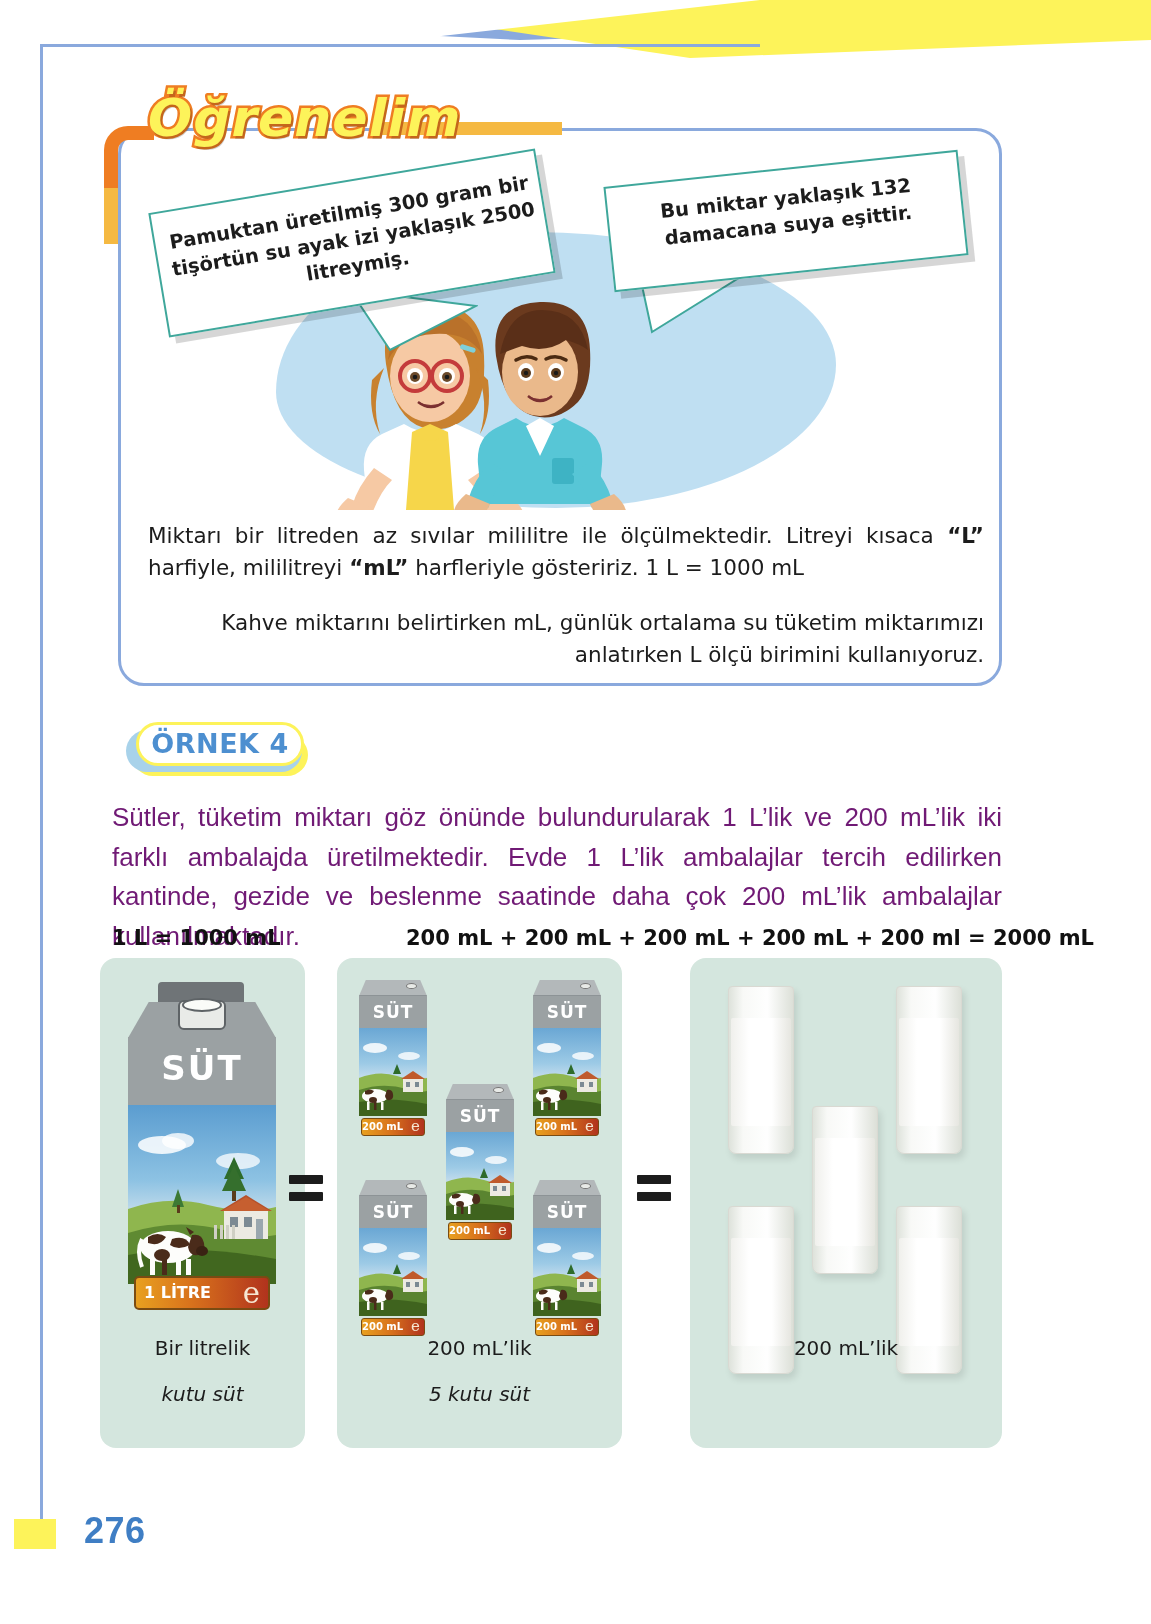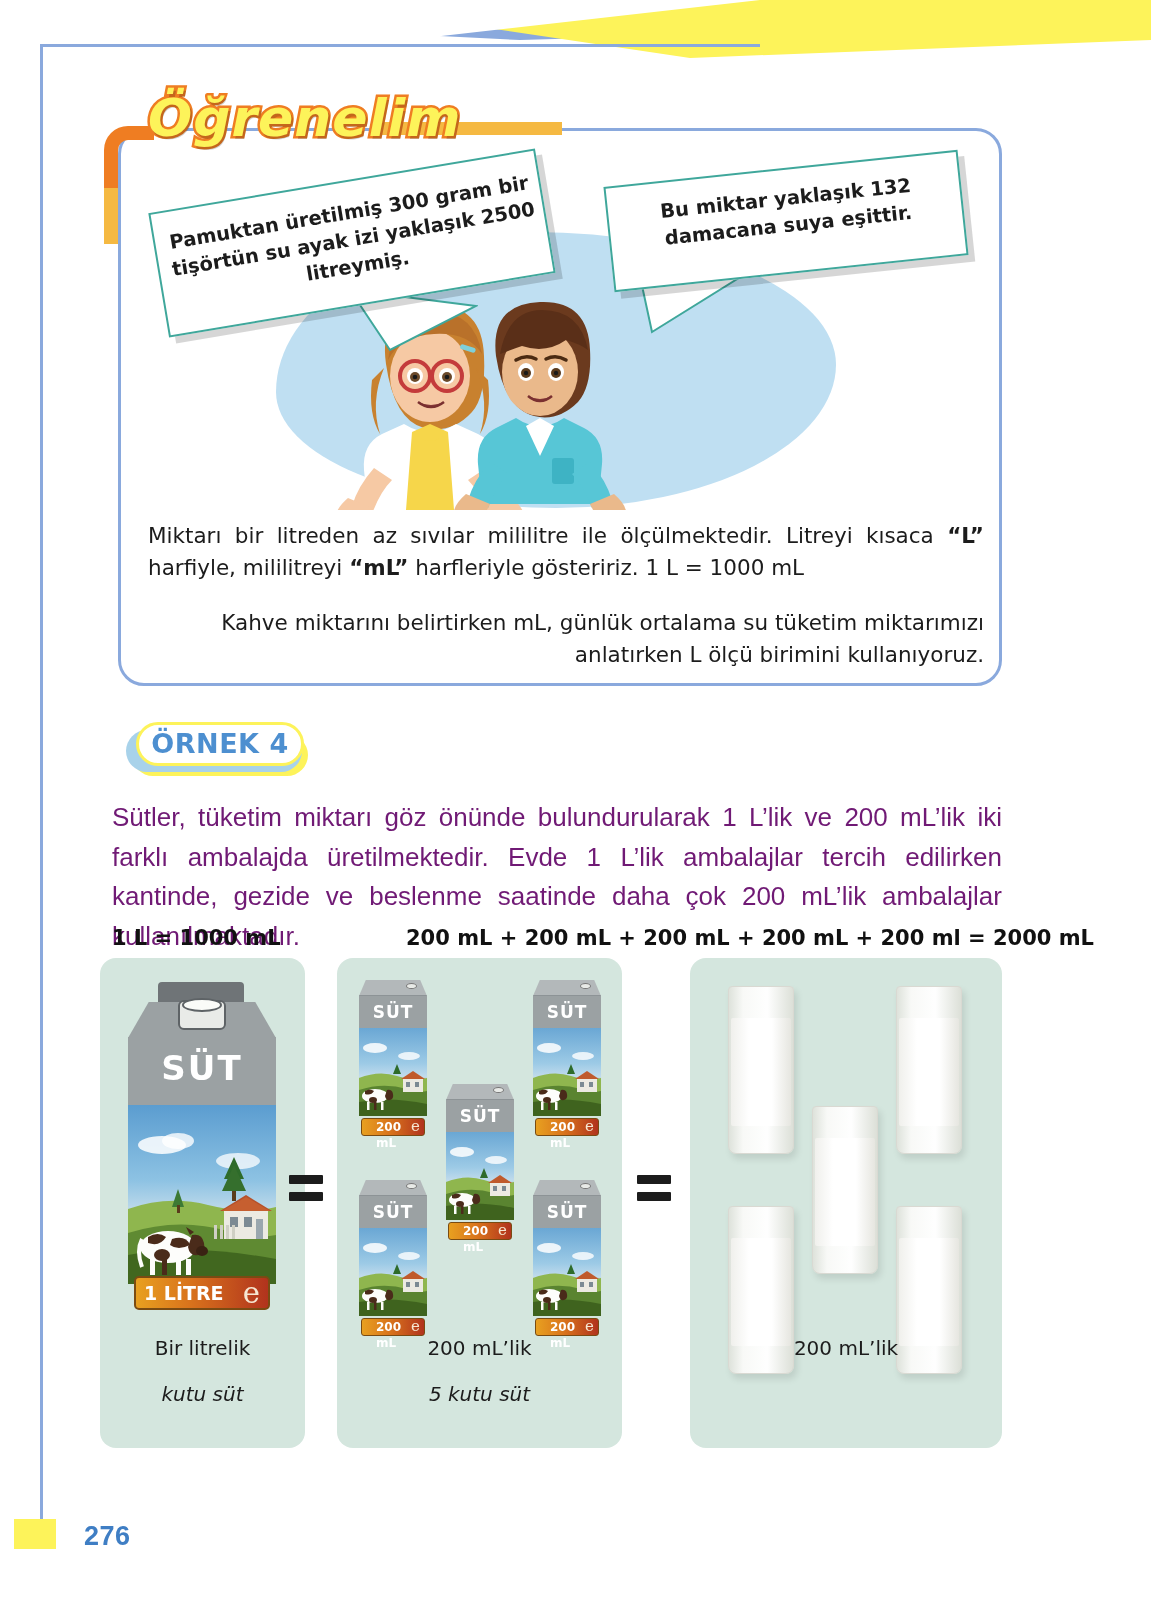--- a/index.html
+++ b/index.html
@@ -18,21 +18,21 @@
   .frame-v { position: absolute; left: 40px; top: 44px; width: 3px; height: 1500px; background: #8aa9dd; }
   .frame-h { position: absolute; left: 40px; top: 44px; height: 3px; background: #8aa9dd; }
 
   
   .page-tab {
     position: absolute; left: 14px; bottom: 75px;
     width: 42px; height: 30px; background: #fdf35a;
   }
   .page-num {
     position: absolute; left: 84px; bottom: 72px;
-    font-size: 27px; font-weight: bold; color: #3f7ec4;
+    font-size: 36px; font-weight: bold; color: #3f7ec4;
     letter-spacing: .5px;
   }
 
   
   .learn-panel {
     position: absolute; left: 118px; top: 128px;
     width: 884px; height: 558px;
     border: 3px solid #8aa9dd; border-radius: 26px;
     background: #ffffff;
   }
@@ -213,21 +213,21 @@
     background: linear-gradient(#5b9dd0 0%, #8dc2e3 42%, #bcd9ea 58%, #bcd9ea 62%, #7fa84a 64%, #4e7b2c 100%);
   }
   .cb-label {
     position: absolute; left: 6px; bottom: 8px; width: 136px; height: 34px;
     background: linear-gradient(90deg,#e8a020 0%,#d9741c 40%,#b1331d 100%);
     border: 2px solid #7a4b12; border-radius: 5px;
   }
   .cb-label-txt {
     position: absolute; left: 0; top: 0; width: 136px; height: 30px;
     line-height: 30px; padding-left: 8px;
-    font-size: 19px; font-weight: bold; color: #ffffff;
+    font-size: 16px; font-weight: bold; color: #ffffff;
     font-family: "DejaVu Sans", sans-serif;
   }
   .cb-e {
     position: absolute; right: 8px; top: -2px;
     font-size: 29px; color: #f6e7d2; font-family: "DejaVu Serif", serif;
   }
 
   
   .carton-sm { position: absolute; width: 68px; height: 160px; }
   .cs-shoulder {
@@ -248,22 +248,22 @@
   .cs-scene {
     position: absolute; left: 0; top: 48px; width: 68px; height: 88px; overflow: hidden;
     background: linear-gradient(#6aa7d4 0%, #9ccae6 40%, #c3dcec 56%, #86ad4f 60%, #4e7b2c 100%);
   }
   .cs-label {
     position: absolute; left: 2px; bottom: 4px; width: 64px; height: 18px;
     background: linear-gradient(90deg,#e8a020 0%,#d9741c 45%,#b1331d 100%);
     border: 1px solid #7a4b12; border-radius: 3px;
   }
   .cs-label-txt {
-    position: absolute; left: 14px; top: 0; height: 16px; line-height: 16px;
-    font-size: 12px; font-weight: bold; color: #fff;
+    position: absolute; left: 0; top: 0; height: 16px; line-height: 16px;
+    font-size: 10px; font-weight: bold; color: #fff;
     font-family: "DejaVu Sans", sans-serif;
   }
   .cs-e {
     position: absolute; right: 4px; top: -2px; font-size: 15px; color: #f6e7d2;
     font-family: "DejaVu Serif", serif;
   }
 
   
   .glass { position: absolute; }
   .g-body {

